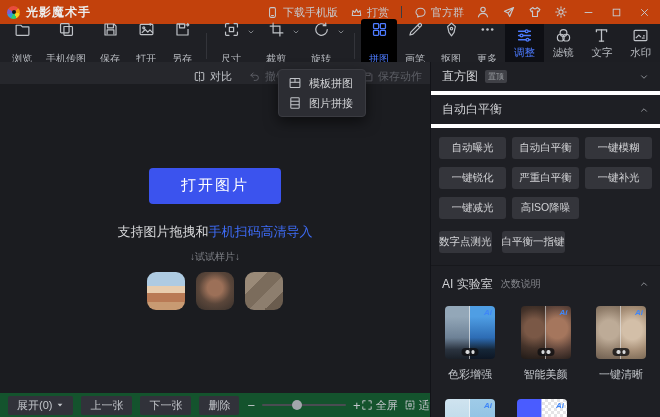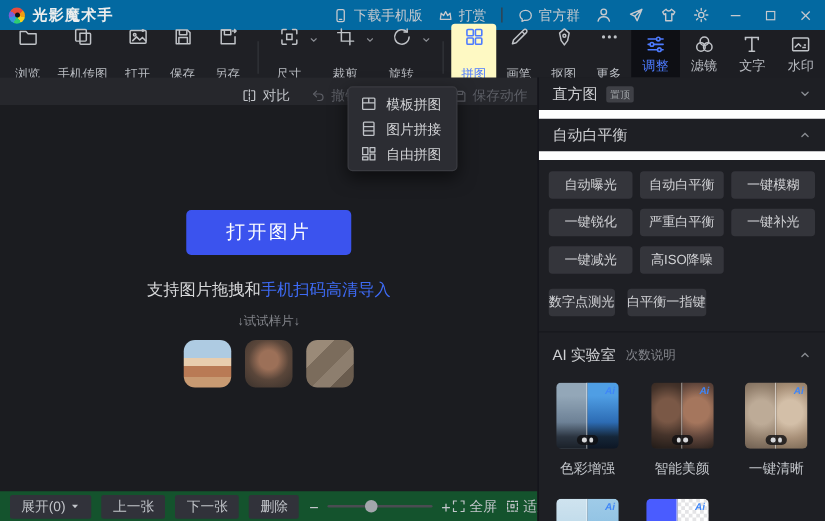--- a/index.html
+++ b/index.html
@@ -1,41 +1,41 @@
 <!DOCTYPE html>
 <html><head>
 <meta charset="utf-8">
 <style>
   * { margin:0; padding:0; box-sizing:border-box; }
   body { background:#000; font-family:"Liberation Sans", sans-serif; }
   .app { position:relative; width:660px; height:417px; background:#1b1c20; overflow:hidden; color:#c3c6cb; user-select:none; }
 
   
-  .titlebar { height:24px; background:#0369a1; display:flex; align-items:center; justify-content:space-between; padding:0 8px 0 7px; }
+  .titlebar { height:24px; background:#c2410c; display:flex; align-items:center; justify-content:space-between; padding:0 8px 0 7px; }
   .tb-left { display:flex; align-items:center; gap:6px; }
   .logo { width:13px; height:13px; border-radius:50%;
     background:conic-gradient(#e84c3d 0 14%, #f39c12 14% 28%, #f7d11e 28% 42%, #2ecc71 42% 57%, #3498db 57% 71%, #7d5fd3 71% 85%, #e84c3d 85%);
     position:relative; }
   .logo::after { content:""; position:absolute; inset:4.5px; border-radius:50%; background:#121317; }
   .app-name { font-size:12px; font-weight:bold; color:#eceded; letter-spacing:1px; }
   .tb-right { display:flex; align-items:center; gap:12px; font-size:11px; color:#c6c9ce; }
   .tb-item { display:flex; align-items:center; gap:4px; cursor:pointer; }
   .tb-sep { width:1px; height:12px; background:#3a3b41; }
   .tb-ic { display:flex; align-items:center; cursor:pointer; }
   .win-btn { display:flex; align-items:center; justify-content:center; width:16px; height:16px; cursor:pointer; }
   svg { display:block; }
 
   
   .toolbar { height:38px; display:flex; align-items:stretch; background:#1f2025; }
   .tool-left { flex:1; display:flex; align-items:center; padding-left:4px; }
   .tool-item { width:36px; display:flex; flex-direction:column; align-items:center; justify-content:center; gap:14px; padding:2px 0; cursor:pointer; border-radius:3px; }
   .tool-item.wide { width:52px; }
   .tool-item .lbl { font-size:10px; color:#b9bcc2; white-space:nowrap; }
   .tool-item .t-ic { color:#c0c3c8; }
-  .tool-item.active { background:#fef9c3; }
+  .tool-item.active { background:#000000; }
   .tool-item.active .lbl, .tool-item.active .t-ic { color:#4d7bff; }
   .tool-caret { display:flex; align-items:flex-start; padding-top:9px; margin:0 3px 0 -2px; color:#8a8d93; cursor:pointer; }
   .v-sep { width:1px; height:26px; background:#33343a; margin:6px 6px 0 6px; }
   .combo { display:flex; }
 
   
   .panel-tabs { width:230px; display:flex; background:#1d1e23; }
   .ptab { flex:1; display:flex; flex-direction:column; align-items:center; justify-content:center; gap:2px; cursor:pointer; }
   .ptab .lbl { font-size:10.5px; color:#b9bcc2; }
   .ptab .t-ic { color:#c0c3c8; }
@@ -67,21 +67,21 @@
   .zoom-group { display:flex; align-items:center; gap:7px; }
   .slider-track { position:relative; width:84px; height:2px; background:#4a4c52; border-radius:1px; cursor:pointer; }
   .slider-knob { position:absolute; top:-4px; left:36%; width:10px; height:10px; border-radius:50%; background:#a3a6ac; cursor:pointer; }
   .zoom-sign { font-size:13px; color:#c3c6cb; cursor:pointer; line-height:1; }
   .view-group { display:flex; align-items:center; gap:6px; }
   .view-item { display:flex; align-items:center; gap:3px; cursor:pointer; white-space:nowrap; }
   .spacer { flex:1; }
 
   
   .right-panel { width:230px; background:#1e1f24; border-left:1px solid #121318; display:flex; flex-direction:column; overflow:hidden; }
-  .sec-header { height:33px; flex-shrink:0; display:flex; align-items:center; padding:0 11px; font-size:12px; color:#d0d1d4; border-bottom:7px solid #ffffff; cursor:pointer; }
+  .sec-header { height:33px; flex-shrink:0; display:flex; align-items:center; padding:0 11px; font-size:12px; color:#d0d1d4; border-bottom:4px solid #ffffff; cursor:pointer; }
   .badge { margin-left:7px; font-size:8px; background:#3f4046; color:#9ea1a6; padding:1px 3px; border-radius:2px; }
   .chev { color:#8a8d93; }
   .onekey-grid { padding:9px 8px 0 8px; display:grid; grid-template-columns:repeat(3, 1fr); gap:8px 6px; }
   .ok-btn { height:22px; background:#34353b; border:none; border-radius:3px; color:#d2d3d6; font-size:10.5px; cursor:pointer; font-family:inherit; white-space:nowrap; padding:0 1px; }
   .onekey-row { display:flex; gap:10px; padding:12px 8px 12px 8px; }
   .onekey-row .ok-btn { padding:0 0; }
   .sec-divider { height:1px; background:#17181c; flex-shrink:0; }
   .ai-header { height:36px; border-bottom:none; }
   .ai-title { font-size:12px; color:#d0d1d4; }
   .ai-link { margin-left:8px; font-size:10px; color:#85878d; cursor:pointer; }
@@ -205,37 +205,37 @@
           <svg width="17" height="17" viewBox="0 0 20 20" fill="none" stroke="currentColor" stroke-width="1.4" stroke-linejoin="round">
               <rect x="3" y="3" width="10" height="11" rx="1"></rect>
               <path d="M7,6.5 h9 a1,1 0 0 1 1,1 V16 a1,1 0 0 1 -1,1 H8 a1,1 0 0 1 -1,-1 Z"></path>
             </svg>
         </span>
         <span class="lbl">手机传图</span>
       </div>
       <div class="tool-item">
         <span class="t-ic">
           <svg width="17" height="17" viewBox="0 0 20 20" fill="none" stroke="currentColor" stroke-width="1.4" stroke-linejoin="round">
+              <path d="M3.5,3.5 h10.5 l2.5,2.5 v10.5 h-13 Z"></path>
+              <path d="M6.5,3.5 v4.5 h7 v-4.5"></path>
+              <path d="M6,16 v-5.5 h8 V16"></path>
+            </svg>
+        </span>
+        <span class="lbl">保存</span>
+      </div>
+      <div class="tool-item">
+        <span class="t-ic">
+          <svg width="17" height="17" viewBox="0 0 20 20" fill="none" stroke="currentColor" stroke-width="1.4" stroke-linejoin="round">
               <rect x="2.5" y="4" width="15" height="12" rx="1"></rect>
               <circle cx="6.8" cy="8" r="1.2"></circle>
               <path d="M4.5,14 l4,-4 3,3 2.5,-2.5 3.5,3.5"></path>
               <path d="M14.5,2.5 v3 M13,4 h3"></path>
             </svg>
         </span>
         <span class="lbl">打开</span>
-      </div>
-      <div class="tool-item">
-        <span class="t-ic">
-          <svg width="17" height="17" viewBox="0 0 20 20" fill="none" stroke="currentColor" stroke-width="1.4" stroke-linejoin="round">
-              <path d="M3.5,3.5 h10.5 l2.5,2.5 v10.5 h-13 Z"></path>
-              <path d="M6.5,3.5 v4.5 h7 v-4.5"></path>
-              <path d="M6,16 v-5.5 h8 V16"></path>
-            </svg>
-        </span>
-        <span class="lbl">保存</span>
       </div>
       <div class="tool-item">
         <span class="t-ic">
           <svg width="17" height="17" viewBox="0 0 20 20" fill="none" stroke="currentColor" stroke-width="1.4" stroke-linejoin="round">
               <path d="M3.5,3.5 h9 v4.5 h-6 v-4.5"></path>
               <path d="M16.5,9.5 v7 h-13 v-13 h9"></path>
               <path d="M13.5,4.5 h4 m-1.8,-1.8 l1.8,1.8 l-1.8,1.8"></path>
             </svg>
         </span>
         <span class="lbl">另存</span>
@@ -588,26 +588,15 @@
     <div class="dd-item">
       <span class="d-ic">
         <svg width="14" height="14" viewBox="0 0 20 20" fill="none" stroke="currentColor" stroke-width="1.5" stroke-linejoin="round">
             <rect x="4" y="2.5" width="12" height="15" rx="1"></rect>
             <line x1="4" y1="7.5" x2="16" y2="7.5"></line>
             <line x1="4" y1="12.5" x2="16" y2="12.5"></line>
           </svg>
       </span>
       <span>图片拼接</span>
     </div>
-    <div class="dd-item">
-      <span class="d-ic">
-        <svg width="14" height="14" viewBox="0 0 20 20" fill="none" stroke="currentColor" stroke-width="1.5" stroke-linejoin="round">
-            <rect x="3" y="3" width="6" height="8"></rect>
-            <rect x="11.5" y="3" width="5.5" height="5"></rect>
-            <rect x="3" y="13.5" width="6" height="3.5"></rect>
-            <rect x="11.5" y="10.5" width="5.5" height="6.5"></rect>
-          </svg>
-      </span>
-      <span>自由拼图</span>
-    </div>
   </div>
 
 </div>
 
 </body></html>

